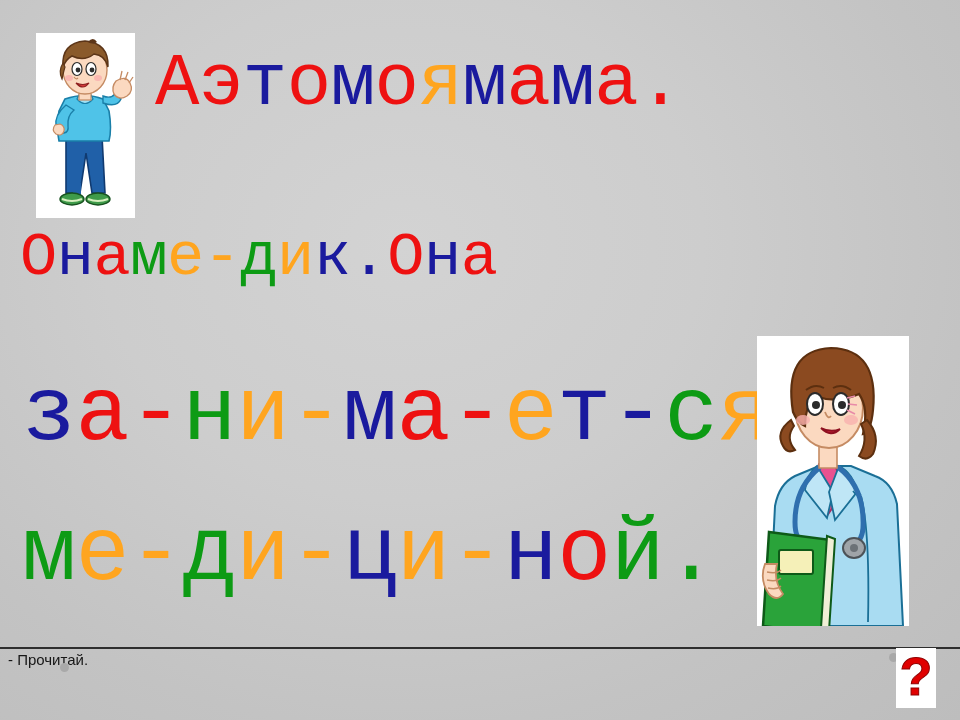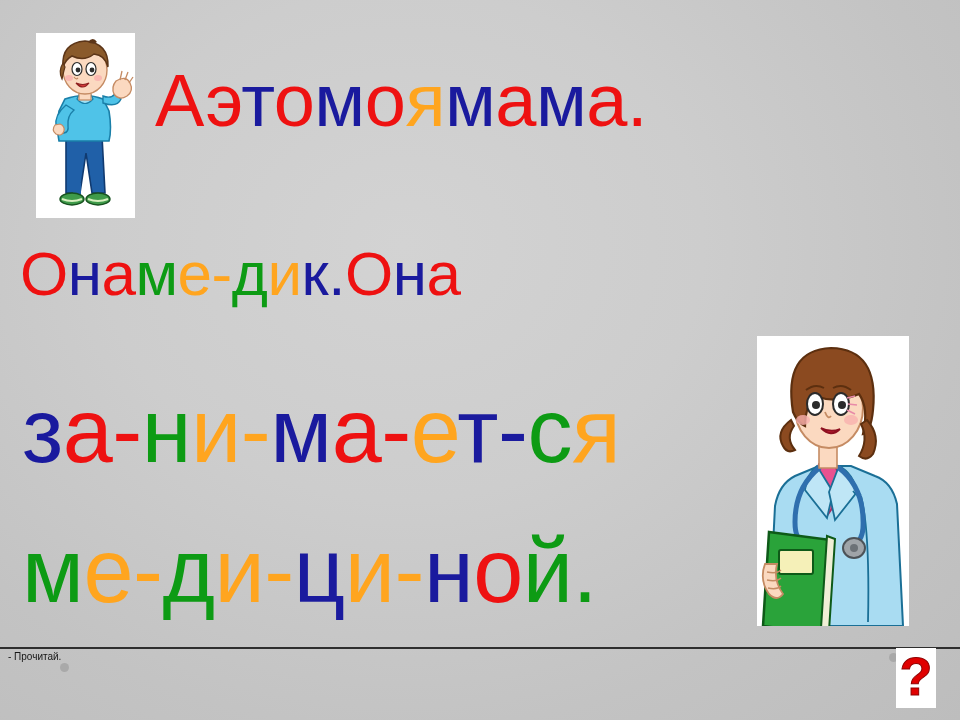--- a/index.html
+++ b/index.html
@@ -17,24 +17,23 @@
     width: 960px;
     height: 720px;
     background: radial-gradient(ellipse at 42% 34%, #d3d3d3 0%, #cdcdcd 38%, #c3c3c3 72%, #bdbdbd 100%);
     overflow: hidden;
   }
 
   
   .line {
     position: absolute;
     white-space: nowrap;
-    font-family: Liberation Sans, sans-serif;
+    font-family: Liberation Mono, monospace;
     font-weight: normal;
     letter-spacing: -0.5px;
-    margin-top: 16px;
   }
   #line1 { left: 155px; top: 42px;  font-size: 74px; }
   #line2 { left: 20px;  top: 222px; font-size: 62px; }
   #line3 { left: 22px;  top: 364px; font-size: 90px; }
   #line4 { left: 22px;  top: 504px; font-size: 90px; }
 
   .line span { display: inline; }
   .sp { display: inline-block; }
   .sp-m { width: 30px; }
   .sp-l { width: 42px; }
@@ -65,21 +64,21 @@
     left: 0;
     top: 647px;
     width: 960px;
     height: 0;
     border-top: 2px solid #2e2e2e;
   }
   #footer-text {
     position: absolute;
     left: 8px;
     top: 651px;
-    font-size: 10px;
+    font-size: 15px;
     color: #171717;
     font-family: "Liberation Sans", sans-serif;
   }
   .dot {
     position: absolute;
     width: 9px;
     height: 9px;
     border-radius: 50%;
     background: #a9a9a9;
   }

